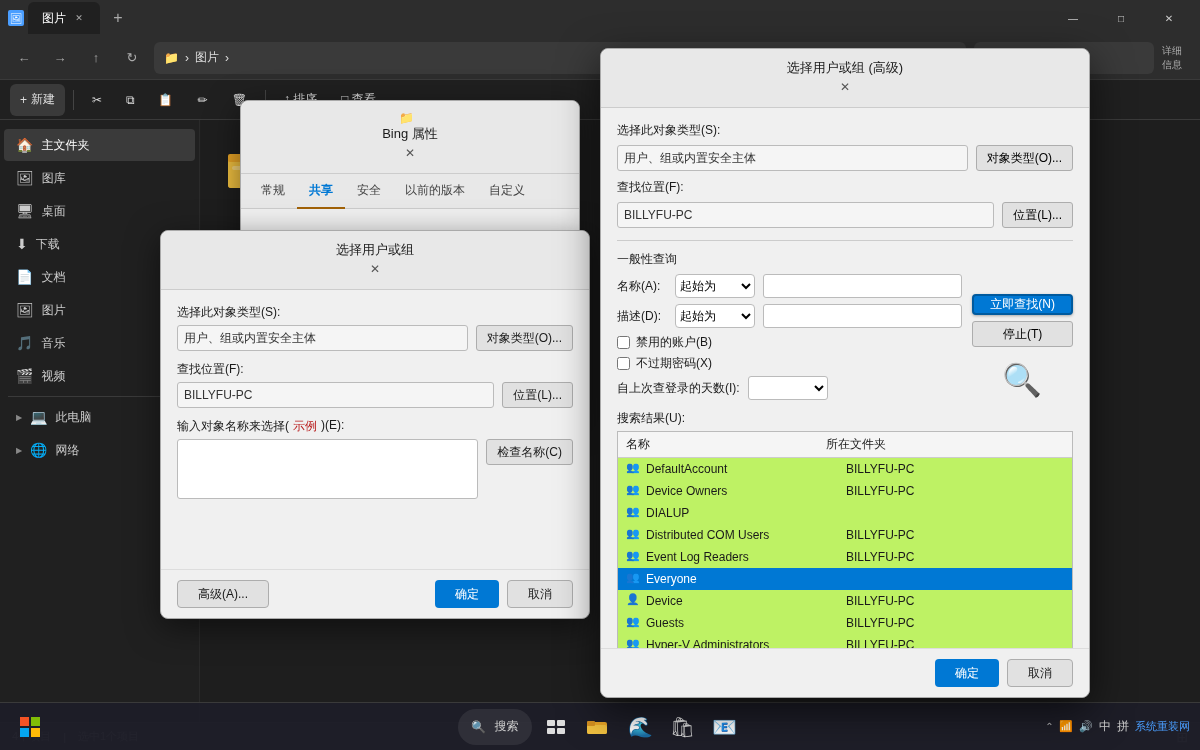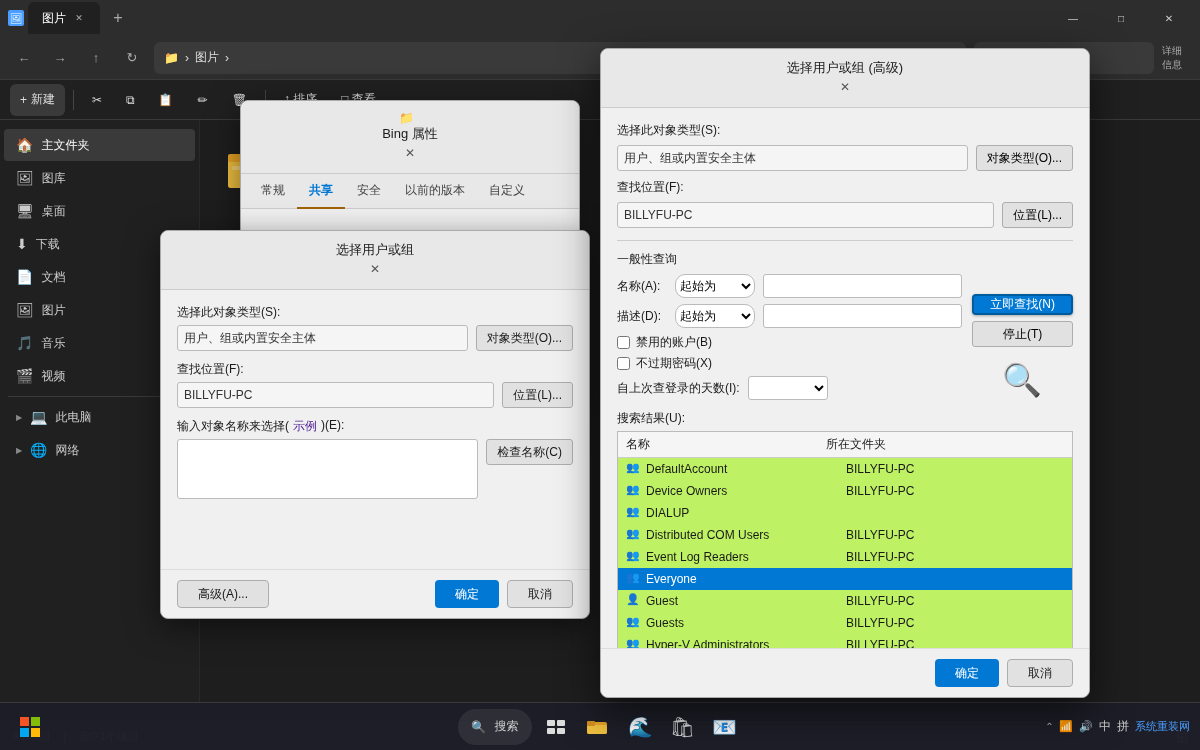--- a/index.html
+++ b/index.html
@@ -267,21 +267,21 @@
     }
     .field-btn {
       height: 26px;
       padding: 0 10px;
       background: #e1e1e1;
       border: 1px solid #adadad;
       border-radius: 3px;
       font-size: 12px; color: #1a1a1a; cursor: pointer;
       white-space: nowrap;
     }
-    .link-text { color: #4c1d95; font-size: 12px; cursor: pointer; }
+    .link-text { color: #b91c1c; font-size: 12px; cursor: pointer; }
     .text-area {
       width: 100%;
       height: 60px;
       background: white;
       border: 1px solid #bbb;
       border-radius: 3px;
       padding: 4px;
       font-size: 12px; color: #333;
       resize: none;
     }
@@ -367,21 +367,21 @@
     }
     .general-query-section {
       border-top: 1px solid #ccc;
       padding-top: 10px; margin-top: 4px;
     }
     .query-row { display: flex; align-items: center; gap: 8px; margin-bottom: 6px; }
     .query-label { font-size: 12px; color: #1a1a1a; width: 50px; }
     .query-select {
       width: 80px; height: 24px;
       background: white; border: 1px solid #bbb;
-      border-radius: 10px; font-size: 12px;
+      border-radius: 4px; font-size: 12px;
     }
     .query-input {
       flex: 1; height: 24px;
       background: white; border: 1px solid #bbb;
       border-radius: 3px; padding: 0 6px; font-size: 12px;
     }
     .query-btn-primary {
       height: 21px; padding: 0 16px;
       background: #0078d4; color: white;
       border: none; border-radius: 4px;
@@ -786,21 +786,21 @@
     <span class="col-name">Event Log Readers</span>
     <span class="col-location">BILLYFU-PC</span>
   </div>
             <div class="result-row selected">
     <span class="result-icon">👥</span>
     <span class="col-name">Everyone</span>
     <span class="col-location"></span>
   </div>
             <div class="result-row">
     <span class="result-icon">👤</span>
-    <span class="col-name">Guest</span>
+    <span class="col-name">Device</span>
     <span class="col-location">BILLYFU-PC</span>
   </div>
             <div class="result-row">
     <span class="result-icon">👥</span>
     <span class="col-name">Guests</span>
     <span class="col-location">BILLYFU-PC</span>
   </div>
             <div class="result-row">
     <span class="result-icon">👥</span>
     <span class="col-name">Hyper-V Administrators</span>

